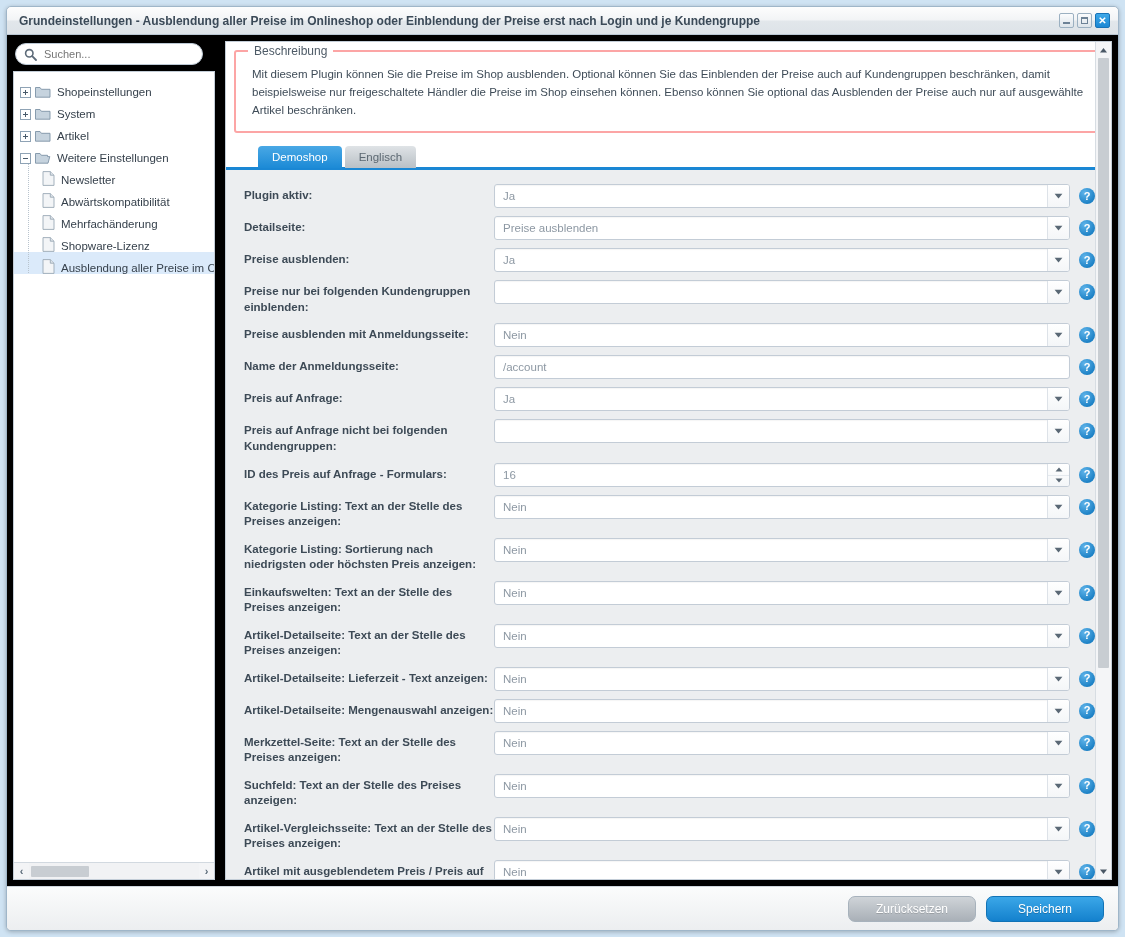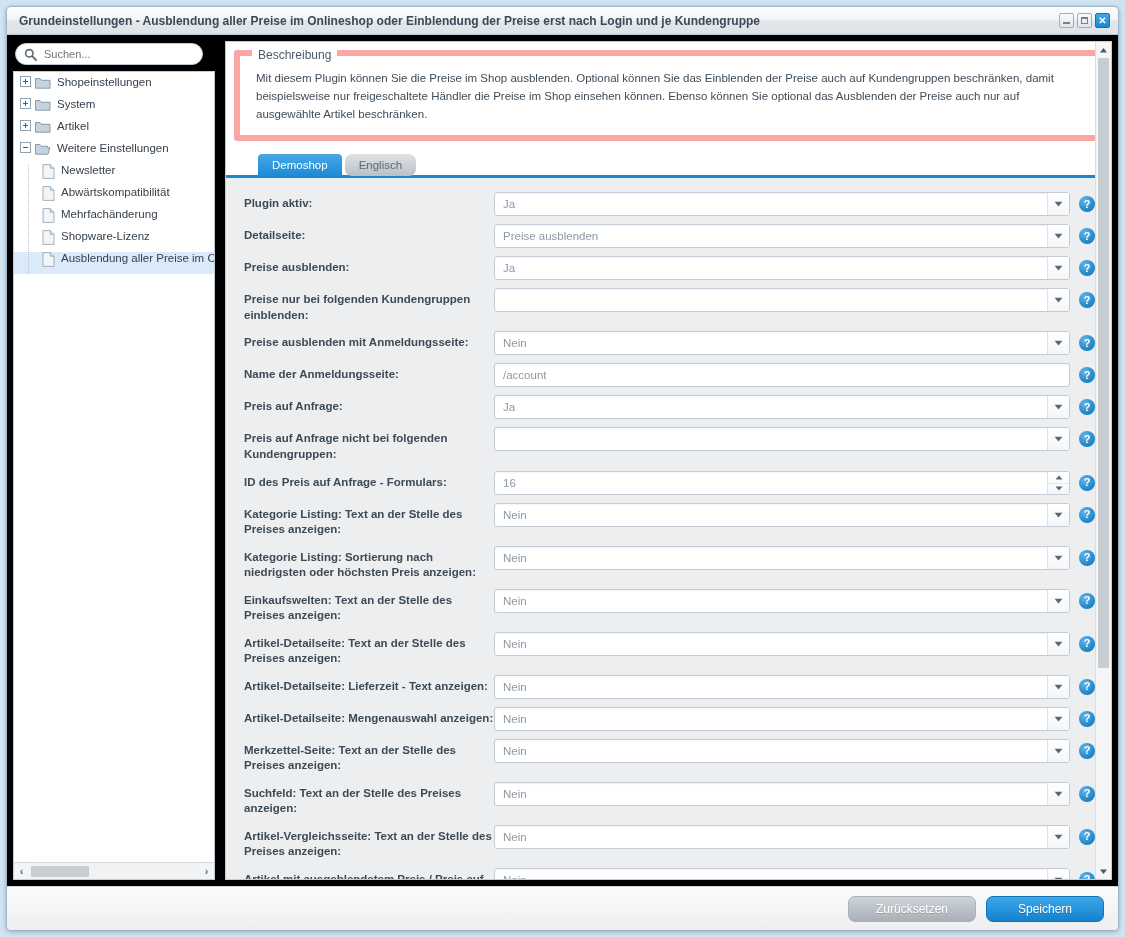--- a/index.html
+++ b/index.html
@@ -85,21 +85,21 @@
     font-family: "Liberation Sans", sans-serif;
   }
   .tree-panel {
     flex: 1 1 auto; min-height: 0;
     background: #fff; border: 1px solid #c3cdd7;
     display: flex; flex-direction: column;
     overflow: hidden;
   }
   .tree { flex: 1 1 auto; overflow: hidden; padding: 4px 0 0 0; }
   .tree-row {
-    height: 22px; display: flex; align-items: flex-start;
+    height: 22px; display: flex; align-items: flex-end;
     font-size: 11.5px; color: #36414c;
     padding-left: 6px; white-space: nowrap; position: relative;
   }
   .tree-row.selected { background: #dbeafa; }
   .tree-row.child { padding-left: 28px; }
   .toggle {
     width: 11px; height: 11px; flex: 0 0 11px;
     border: 1px solid #8fa3b5; background: #fff;
     position: relative; margin-right: 4px;
   }
@@ -136,21 +136,21 @@
     display: flex; flex-direction: column;
     background: #fff; border: 1px solid #c3cdd7;
     position: relative;
   }
   .content-scrollarea {
     flex: 1 1 auto; min-height: 0; overflow: hidden;
     display: flex; flex-direction: column;
   }
   .desc-outer { padding: 8px 8px 0 8px; background: #fff; }
   .fieldset {
-    border: 6px solid #fca5a5; border-radius: 3px;
+    border: 2px solid #fca5a5; border-radius: 3px;
     padding: 14px 16px 12px 16px;
     position: relative; background: #fff;
   }
   .fieldset-legend {
     position: absolute; top: -8px; left: 12px;
     background: #fff; padding: 0 6px;
     font-size: 12px; color: #4d5a66;
   }
   .desc-text {
     font-size: 11.5px; color: #3f4c58; line-height: 1.55;
@@ -169,21 +169,20 @@
     position: relative; top: 1px;
   }
   .tab.active {
     background: linear-gradient(to bottom,#49a8e5,#1c8ad6);
     color: #fff;
     margin-left: 24px;
   }
   .tab.inactive {
     background: linear-gradient(to bottom,#dfe3e6,#b9c0c6);
     color: #5c6872;
-    border-radius: 7px;
   }
   
   .formwrap {
     flex: 1 1 auto; min-height: 0;
     background: #eceef0;
     padding: 14px 16px 6px 10px;
     overflow: hidden;
   }
   .frow {
     display: flex; align-items: flex-start;

